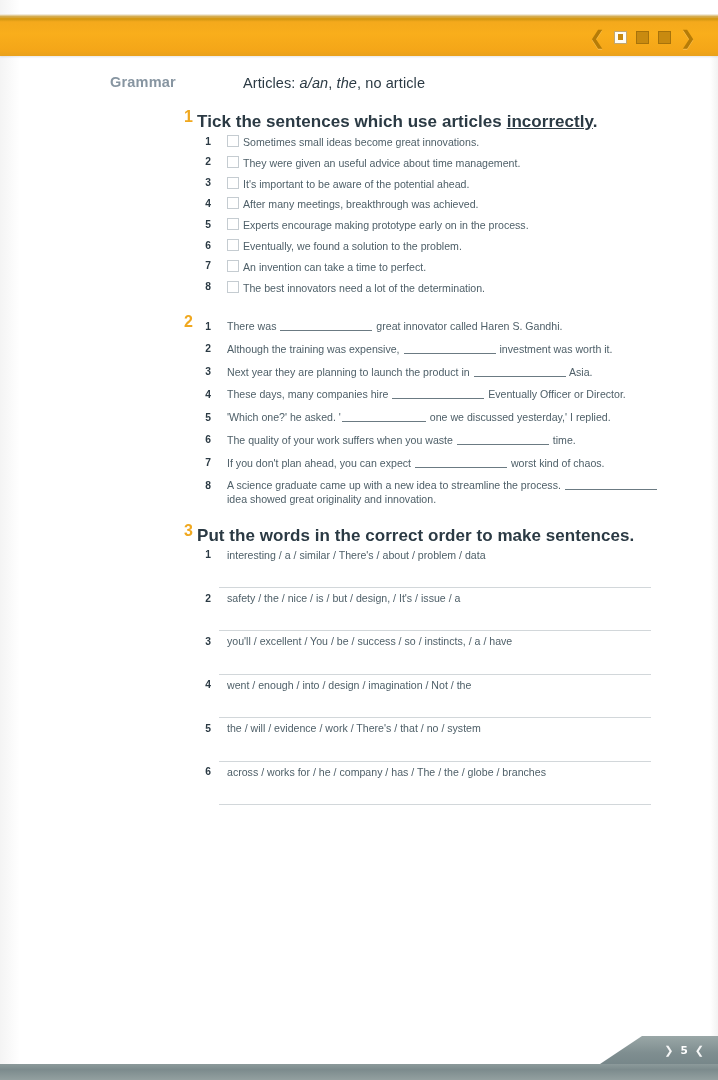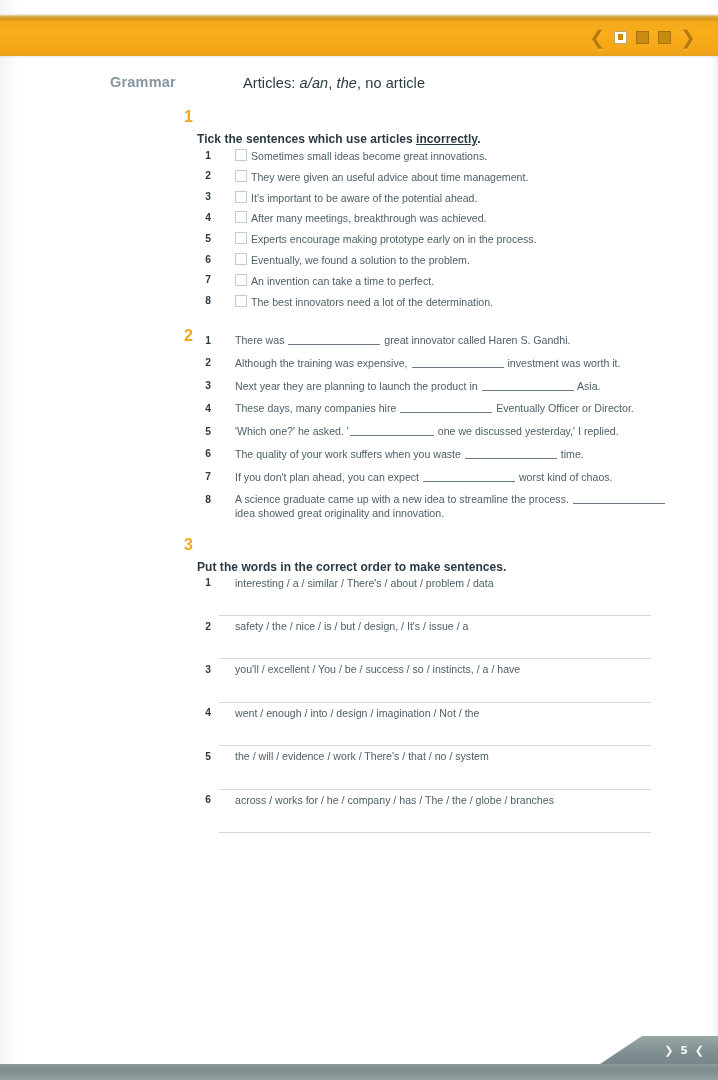--- a/index.html
+++ b/index.html
@@ -130,25 +130,24 @@
   .ex-num {
     position: absolute;
     left: -13px;
     top: -4px;
     font-size: 16px;
     font-weight: bold;
     color: #f0a81f;
     font-family: "Liberation Sans", sans-serif;
   }
   .ex-title {
-    font-size: 12px;
+    font-size: 17px;
     font-weight: bold;
     color: #2b3a44;
     letter-spacing: .05px;
-    margin-top: 20px;
   }
   .ex-title i { font-style: italic; }
   .ex-title u { text-decoration: underline; }
 
   .q {
     display: flex;
     align-items: flex-start;
     font-size: 10.6px;
     color: #4f6069;
     line-height: 1.25;
@@ -156,21 +155,21 @@
   .q-num {
     width: 14px;
     flex: 0 0 14px;
     text-align: right;
     font-weight: bold;
     color: #2b3a44;
     font-size: 10.3px;
     padding-top: .5px;
   }
   .q-body {
-    padding-left: 24px;
+    padding-left: 16px;
     flex: 1 1 auto;
   }
   .cbox {
     display: inline-block;
     width: 10px; height: 10px;
     border: 1px solid #c5ccd1;
     background: #fff;
     vertical-align: -1px;
     margin-right: 4px;
   }

